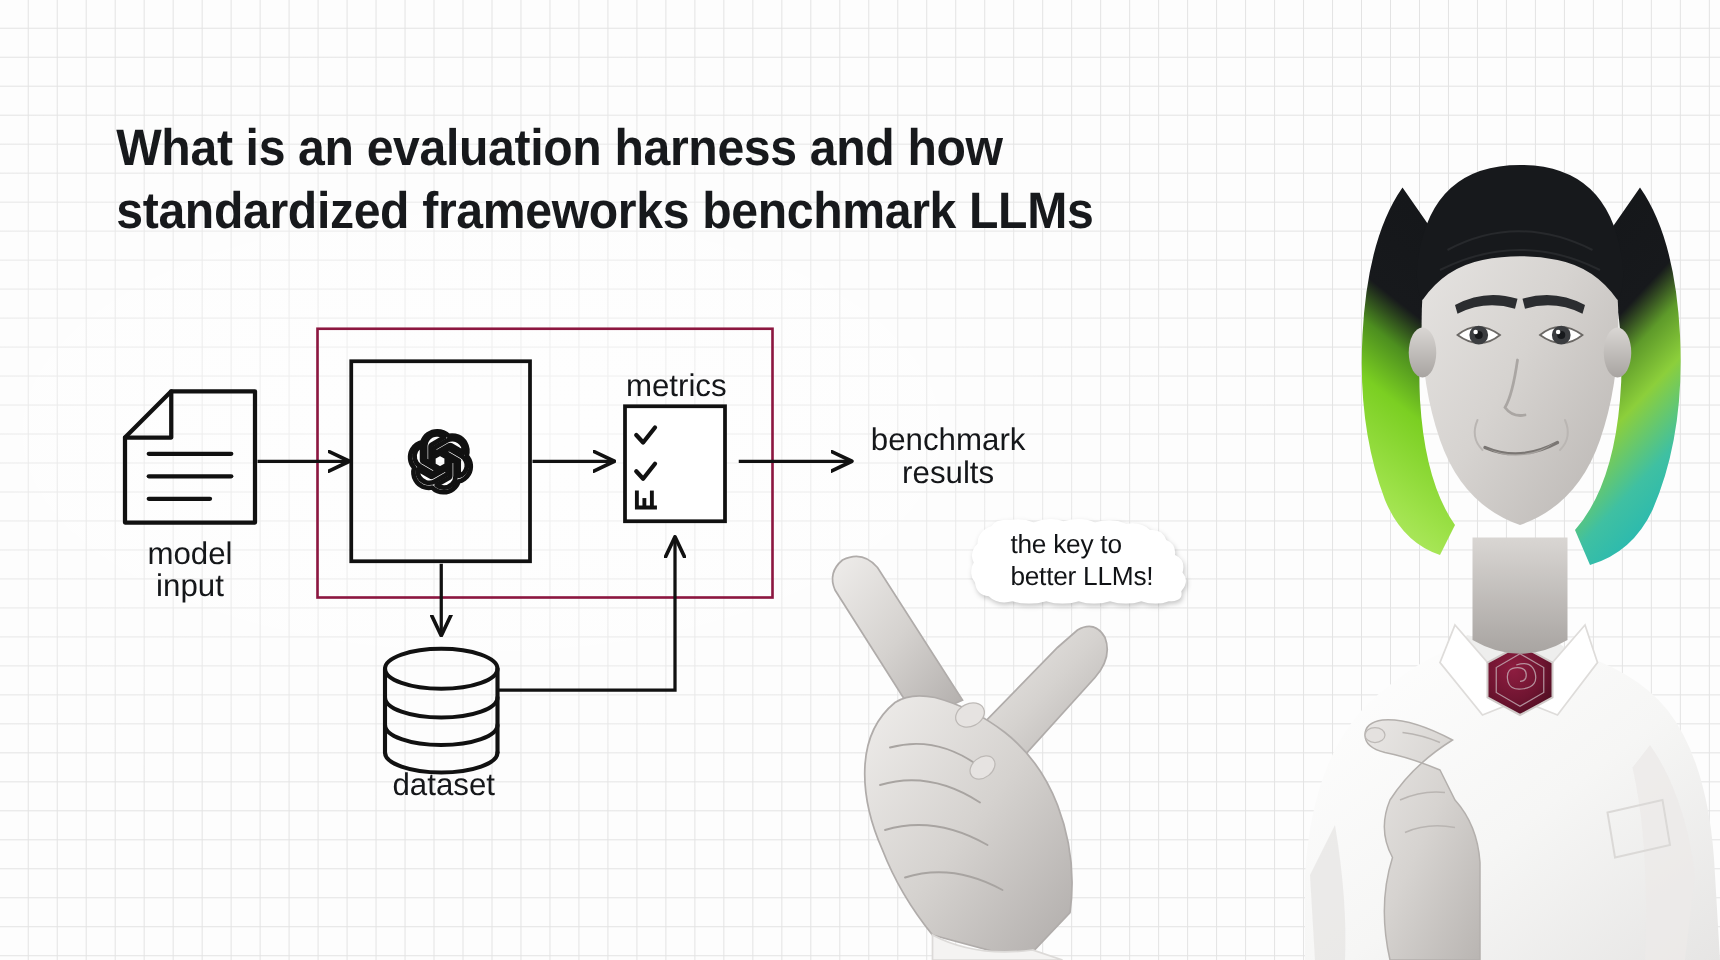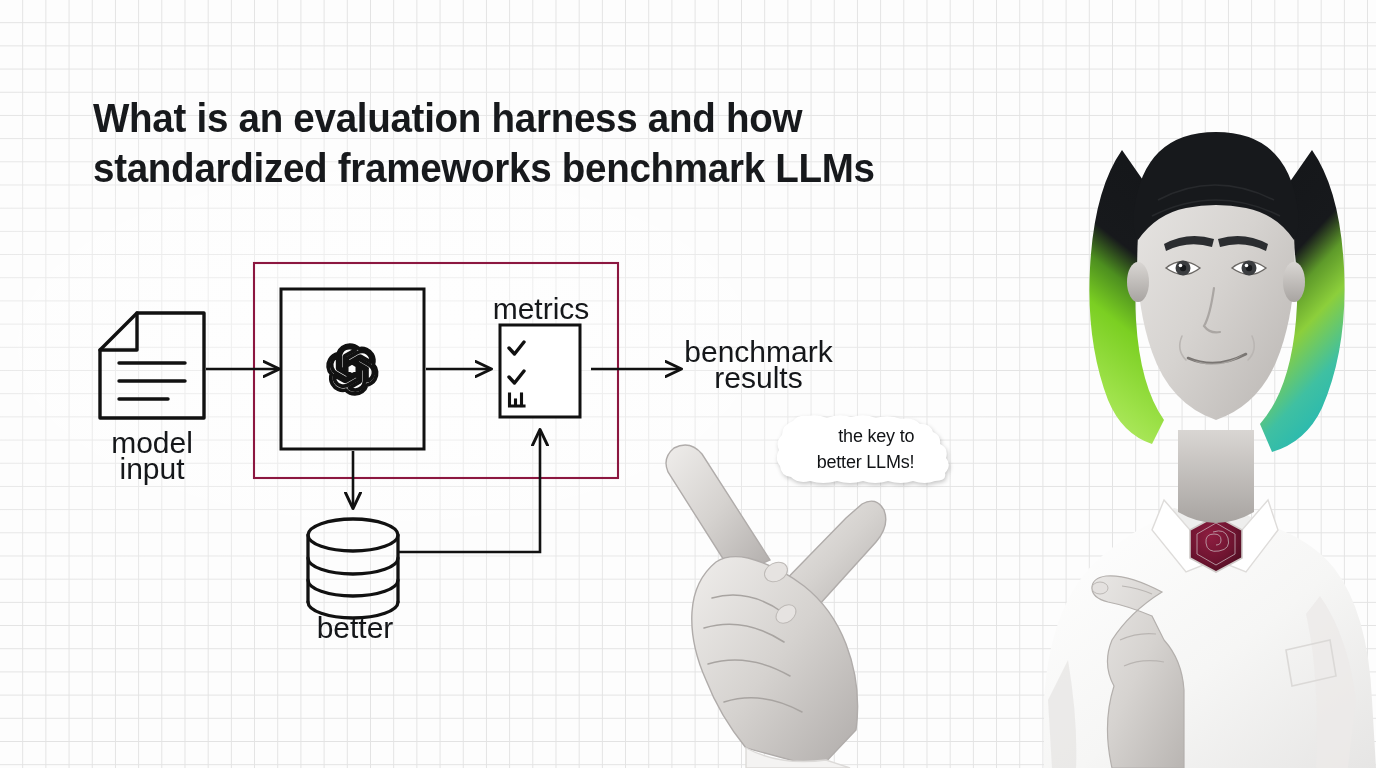--- a/index.html
+++ b/index.html
@@ -39,40 +39,40 @@
 
   
   #outer-frame{position:absolute;left:0;top:0;width:1376px;height:768px;pointer-events:none;}
 
   
   .svgwrap{position:absolute;left:0;top:0;width:1376px;height:768px;pointer-events:none;}
 
   .dg-label{
     position:absolute;
     font-family:"Liberation Sans","DejaVu Sans",sans-serif;
-    font-size:30px;line-height:26px;color:#15171a;
+    font-size:25px;line-height:26px;color:#15171a;
     text-align:center;white-space:pre-line;
   }
   #lbl-model-input{left:88px;top:430px;width:128px;}
   #lbl-dataset{left:288px;top:615px;width:134px;}
   #lbl-metrics{left:478px;top:296px;width:126px;}
   #lbl-eval{left:676px;top:339px;width:165px;line-height:26px;}
 
   
   #sticker{
     position:absolute;left:777px;top:415px;width:177px;height:68px;
     filter:drop-shadow(1px 2px 2px rgba(0,0,0,.22));
   }
   #sticker .bg{position:absolute;inset:0;}
   #sticker .txt{
     position:absolute;inset:0;
     display:flex;flex-direction:column;align-items:center;justify-content:center;
     font-family:"Liberation Sans","DejaVu Sans",sans-serif;
-    font-size:18px;line-height:26px;font-weight:400;color:#111316;
-    white-space:pre-line;text-align:right;letter-spacing:-.2px;
+    font-size:21px;line-height:26px;font-weight:400;color:#111316;
+    white-space:pre-line;text-align:left;letter-spacing:-.2px;
   }
 
   
   #presenter{position:absolute;right:0;bottom:0;width:460px;height:768px;}
 </style>
 </head>
 <body>
 
 <div id="grid"></div>
 
@@ -223,21 +223,21 @@
     <path d="M308,558 a45,16 0 0 0 90,0"></path>
     <path d="M308,580 a45,16 0 0 0 90,0"></path>
   </g>
 
   <path d="M398,552 L540,552 L540,430" fill="none" stroke="#111" stroke-width="2.6" marker-end="url(#arw)"></path>
 </svg>
 
 <div class="dg-label" id="lbl-model-input">model
 input</div>
 <div class="dg-label" id="lbl-metrics">metrics</div>
-<div class="dg-label" id="lbl-dataset">better</div>
+<div class="dg-label" id="lbl-dataset">dataset</div>
 <div class="dg-label" id="lbl-eval">benchmark
 results</div>
 
 <div id="sticker">
   <svg class="bg" viewBox="0 0 177 68" xmlns="http://www.w3.org/2000/svg">
     <path fill="#ffffff" d="
       M16,6 Q20,0 31,1 Q41,-1 50,3 Q62,-2 74,2 Q88,-2 99,3
       Q112,-1 124,4 Q136,2 143,9 Q153,8 156,17 Q164,20 163,29
       Q172,33 169,43 Q175,50 168,58 Q170,66 158,66
       Q148,70 136,66 Q124,70 111,66 Q98,70 86,66

